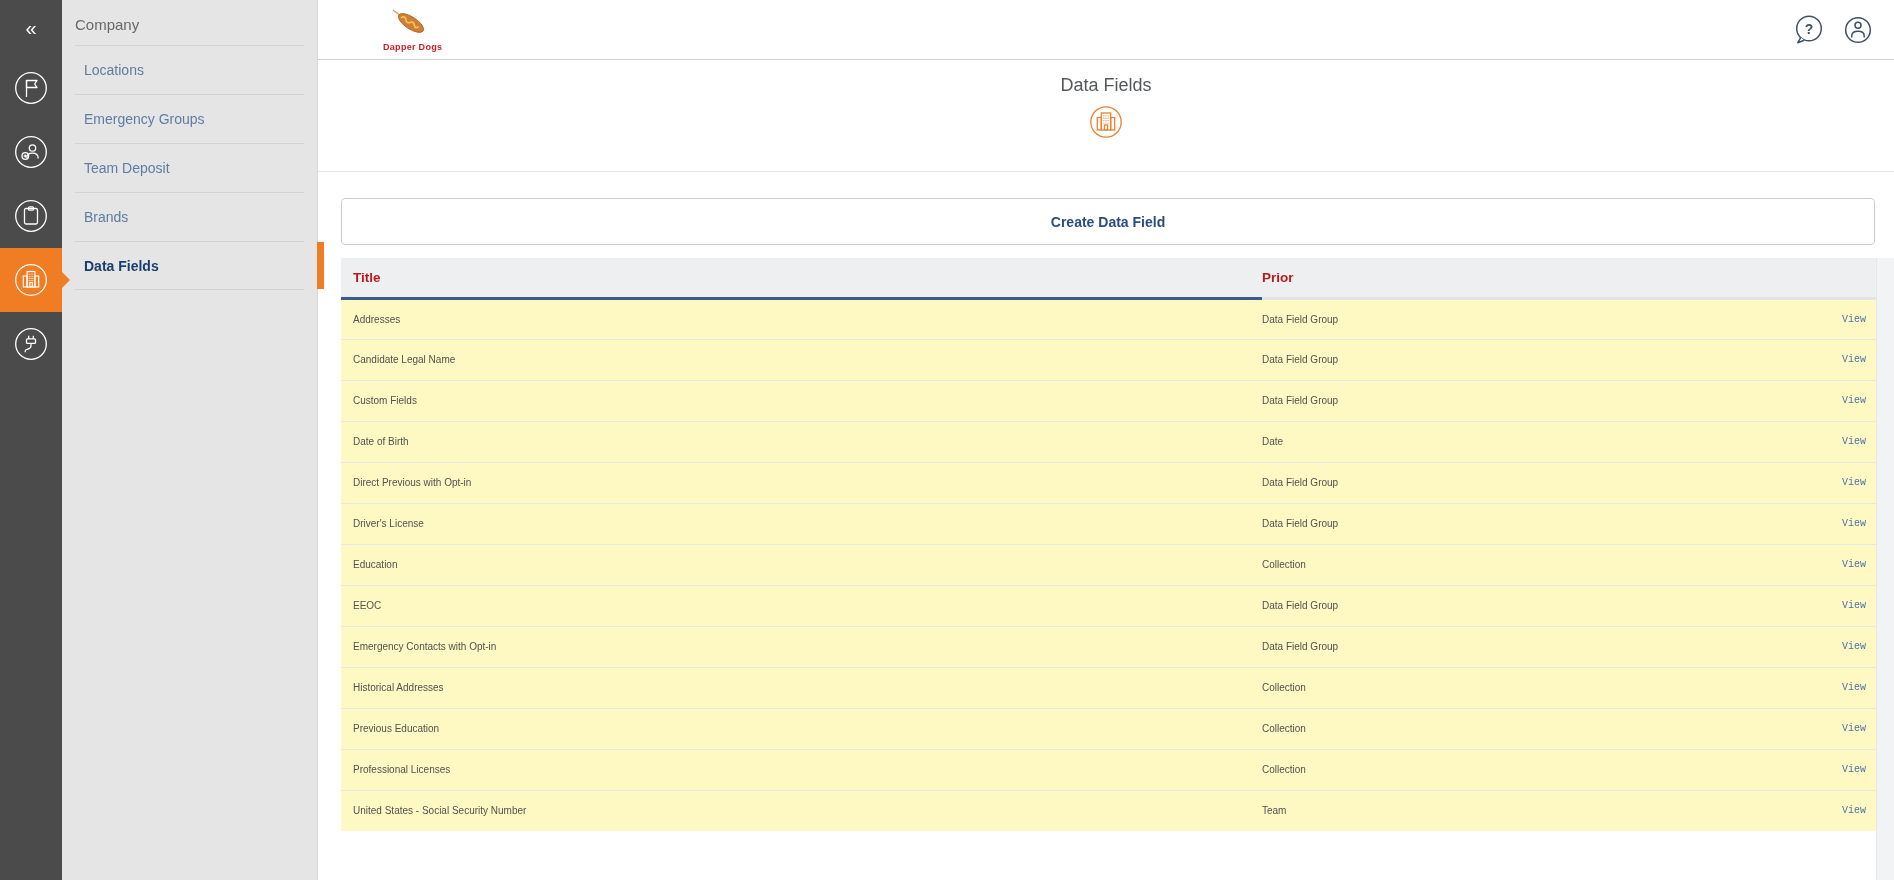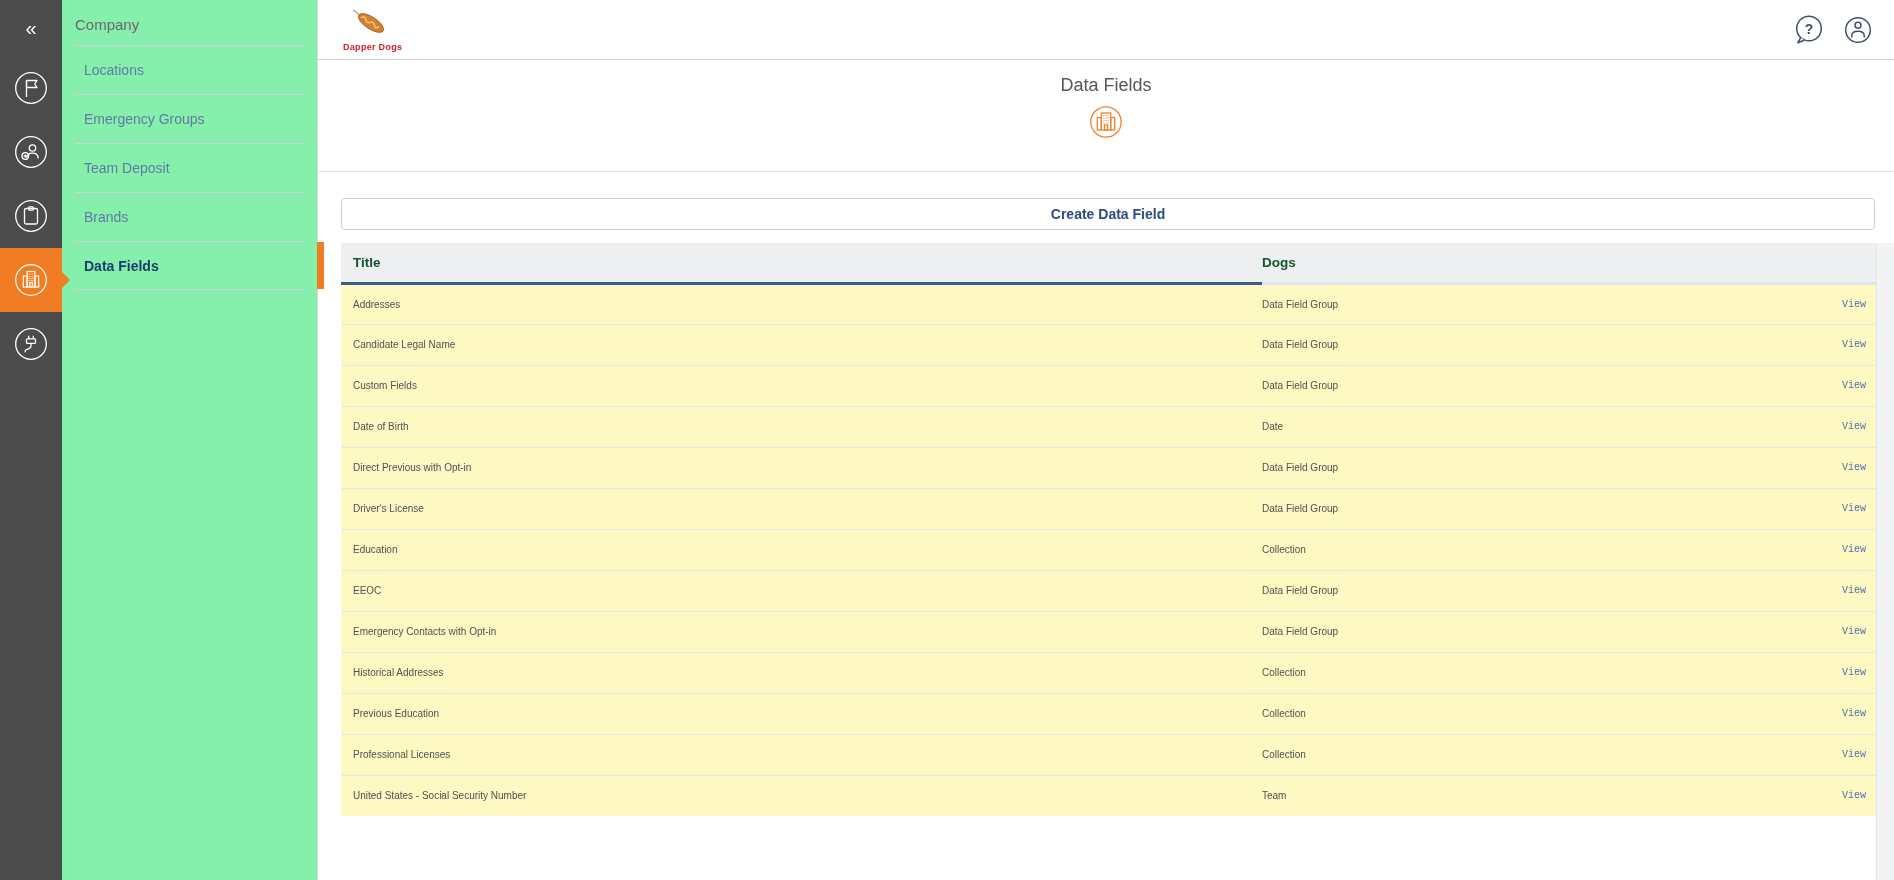--- a/index.html
+++ b/index.html
@@ -14,55 +14,55 @@
   .rail-btn { height: 64px; display: flex; align-items: center; justify-content: center;
     position: relative; cursor: pointer; }
   .rail-btn svg { display: block; }
   .rail-btn.active { background: #f07c23; }
   .rail-btn.active::after { content: ""; position: absolute; right: -8px; top: 50%;
     transform: translateY(-50%); width: 0; height: 0;
     border-top: 8px solid transparent; border-bottom: 8px solid transparent;
     border-left: 8px solid #f07c23; z-index: 3; }
 
   
-  .sidebar { width: 256px; flex: none; background: #86efac; border-right: 1px solid #d8d8d8; }
+  .sidebar { width: 256px; flex: none; background: #e5e5e5; border-right: 1px solid #d8d8d8; }
   .sidebar-title { padding: 16px 13px 12px; font-size: 15px; color: #686868; }
   .nav-item { margin: 0 13px; height: 49px; line-height: 48px; border-top: 1px solid #d2d3d4;
     font-size: 14px; color: #5e7ca3; padding-left: 9px; cursor: pointer; position: relative; }
   .nav-item:last-child { border-bottom: 1px solid #d2d3d4; }
   .nav-item.active { color: #1b3d6d; font-weight: bold; }
   .nav-item.active::after { content: ""; position: absolute; right: -20px; top: 0; bottom: 0;
     width: 7px; background: #f07c23; z-index: 2; }
 
   
   .main { flex: 1; min-width: 0; display: flex; flex-direction: column; }
   .topbar { height: 60px; flex: none; display: flex; align-items: center;
     justify-content: space-between; padding: 0 18px 0 25px; border-bottom: 1px solid #d2d2d2; }
-  .logo { display: flex; flex-direction: column; align-items: center; cursor: pointer; }
+  .logo { display: flex; flex-direction: column; align-items: center; cursor: pointer; margin-left: 40px; }
   .logo-text { color: #cc2127; font-weight: bold; font-size: 9px; letter-spacing: .3px; margin-top: -2px; }
   .topbar-icons { display: flex; align-items: center; gap: 13px; }
   .icon-btn { cursor: pointer; }
   .icon-btn svg { display: block; }
 
   .title-section { flex: none; height: 112px; text-align: center; padding-top: 15px;
     border-bottom: 1px solid #e3e3e3; }
   .page-title { font-size: 18px; font-weight: normal; color: #55585b; }
   .title-icon { margin-top: 9px; display: inline-block; }
 
   .content { flex: 1; min-height: 0; padding-left: 23px; display: flex; flex-direction: column; }
-  .create-btn { flex: none; margin: 26px 19px 0 0; height: 32px; background: #fff;
+  .create-btn { flex: none; margin: 26px 19px 0 0; height: 47px; background: #fff;
     border: 1px solid #cbcccd; border-radius: 4px; color: #2b4c7e; font-size: 14px;
     font-weight: bold; font-family: "Liberation Sans", sans-serif; cursor: pointer; }
 
   .table-area { flex: 1; display: flex; align-items: stretch; margin-top: 13px; min-height: 0; }
   .table-holder { flex: 1; min-width: 0; }
   table { width: 100%; border-collapse: collapse; table-layout: fixed; }
   col.c-title { width: 60%; } col.c-type { width: 31%; } col.c-action { width: 9%; }
   thead th { background: #edeff1; height: 40px; text-align: left; font-size: 13.5px;
-    color: #14532d; font-weight: bold; border-bottom: 3px solid #e2e4e6; }
+    color: #b91c1c; font-weight: bold; border-bottom: 3px solid #e2e4e6; }
   thead th.th-title { padding-left: 12px; }
   thead th.sorted { border-bottom-color: #3a5b8c; }
   tbody td { height: 41px; border-top: 1px solid #e6e7e8; font-size: 10px; color: #515151;
     background: #fef9c3; white-space: nowrap; overflow: hidden; }
   tbody tr:first-child td { border-top: none; }
   td.cell-title { padding-left: 12px; }
   td.cell-action { text-align: right; padding-right: 10px; font-family: Liberation Mono, monospace; }
   .view-link { color: #4d72a8; cursor: pointer; }
   .scroll-track { width: 18px; flex: none; background: #f2f3f4; border-left: 1px solid #e7e7e7; }
 </style>
@@ -222,21 +222,21 @@
         <div class="table-holder">
           <table>
             <colgroup>
                 <col class="c-title">
                 <col class="c-type">
                 <col class="c-action">
               </colgroup>
             <thead>
               <tr>
                 <th class="th-title sorted">Title</th>
-                <th>Dogs</th>
+                <th>Prior</th>
                 <th></th>
               </tr>
             </thead>
             <tbody id="table-body">
                 <tr>
                   <td class="cell-title">Addresses</td>
                   <td class="cell-type">Data Field Group</td>
                   <td class="cell-action"><span class="view-link">View</span></td>
                 </tr>
                 <tr>

